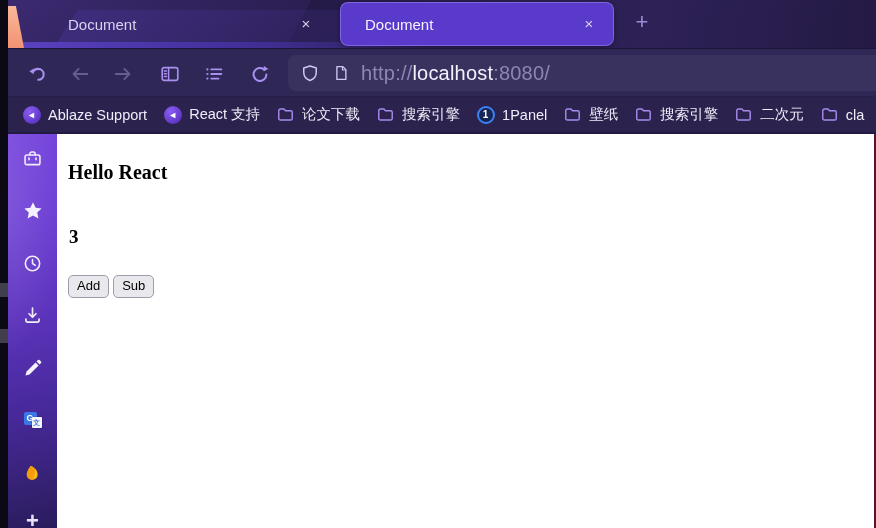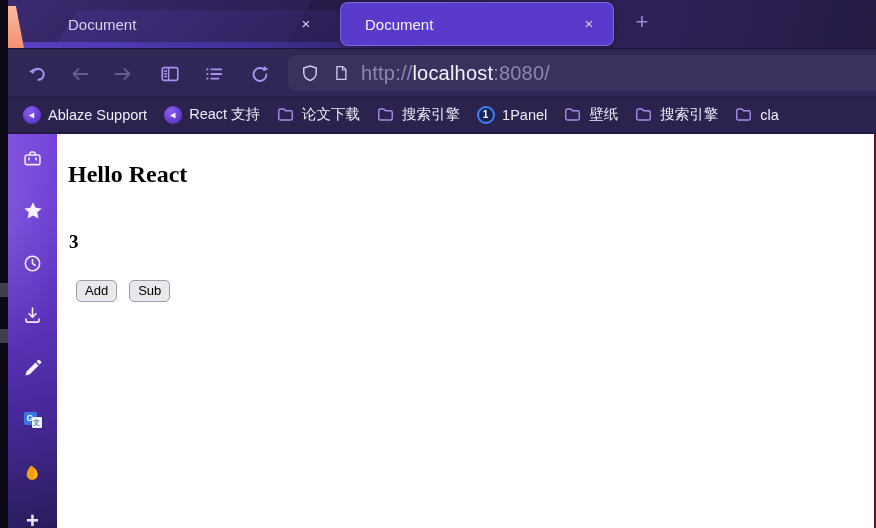--- a/index.html
+++ b/index.html
@@ -65,25 +65,25 @@
   .translate-badge { position:relative; width:18px; height:16px; }
   .translate-badge .g-sq { position:absolute; left:0; top:0; width:13px; height:13px; background:#3b78e7;
     border-radius:2px; color:#fff; font-size:9px; line-height:13px; text-align:center; font-weight:bold; }
   .translate-badge .t-sq { position:absolute; right:0; bottom:0; width:10px; height:11px; background:#f4f6fb;
     border-radius:1px; color:#3b78e7; font-size:7px; line-height:11px; text-align:center; font-weight:bold;
     box-shadow:0 0 2px rgba(0,0,0,.4); }
   .sp-plus { color:#e8e2fa; font-size:22px; font-weight:bold; line-height:20px; }
   
   .content { position:relative; flex:1; background:#ffffff; overflow:hidden;
     font-family:"Liberation Serif", serif; color:#000; }
-  .page-heading { font-size:24px; font-weight:bold; margin:27px 0 0 11px; line-height:1.15; }
+  .page-heading { font-size:20px; font-weight:bold; margin:27px 0 0 11px; line-height:1.15; }
   .page-counter { font-size:19px; font-weight:bold; margin:42px 0 0 12px; }
   .btn-row { display:flex; gap:4px; margin:27px 0 0 11px; }
   .ui-button { font-family:"Liberation Sans", sans-serif; font-size:13px; color:#000;
-    background:#e9e9ed; border:1px solid #9d9dab; border-radius:5px; padding:2px 8px 3px; line-height:1.2;margin-left:8px; }
+    background:#e9e9ed; border:1px solid #9d9dab; border-radius:5px; padding:2px 8px 3px; line-height:1.2; }
   .right-edge { position:absolute; right:0; top:134px; width:2px; height:394px; background:#5c1228; z-index:70; }
   svg .s { fill:none; stroke-linecap:round; stroke-linejoin:round; }
 </style>
 </head>
 <body>
 
 <div class="window">
 
   <div class="tabbar">
     <div class="tab-art1"></div>
@@ -201,20 +201,28 @@
       </span>
       <span>壁纸</span>
     </div>
     <div class="bookmark">
       <span class="bm-icon">
         <svg width="19" height="19" viewBox="0 0 24 24">
           <path class="s" d="M3.5 7 a2 2 0 0 1 2-2 h4.5 l2 2.2 H18.5 a2 2 0 0 1 2 2 V17 a2 2 0 0 1 -2 2 H5.5 a2 2 0 0 1 -2-2 Z" stroke="#a78bee" stroke-width="1.8"></path>
         </svg>
       </span>
       <span>搜索引擎</span>
+    </div>
+    <div class="bookmark">
+      <span class="bm-icon">
+        <svg width="19" height="19" viewBox="0 0 24 24">
+          <path class="s" d="M3.5 7 a2 2 0 0 1 2-2 h4.5 l2 2.2 H18.5 a2 2 0 0 1 2 2 V17 a2 2 0 0 1 -2 2 H5.5 a2 2 0 0 1 -2-2 Z" stroke="#a78bee" stroke-width="1.8"></path>
+        </svg>
+      </span>
+      <span>二次元</span>
     </div>
     <div class="bookmark">
       <span class="bm-icon">
         <svg width="19" height="19" viewBox="0 0 24 24">
           <path class="s" d="M3.5 7 a2 2 0 0 1 2-2 h4.5 l2 2.2 H18.5 a2 2 0 0 1 2 2 V17 a2 2 0 0 1 -2 2 H5.5 a2 2 0 0 1 -2-2 Z" stroke="#a78bee" stroke-width="1.8"></path>
         </svg>
       </span>
       <span>cla</span>
     </div>
   </div>

